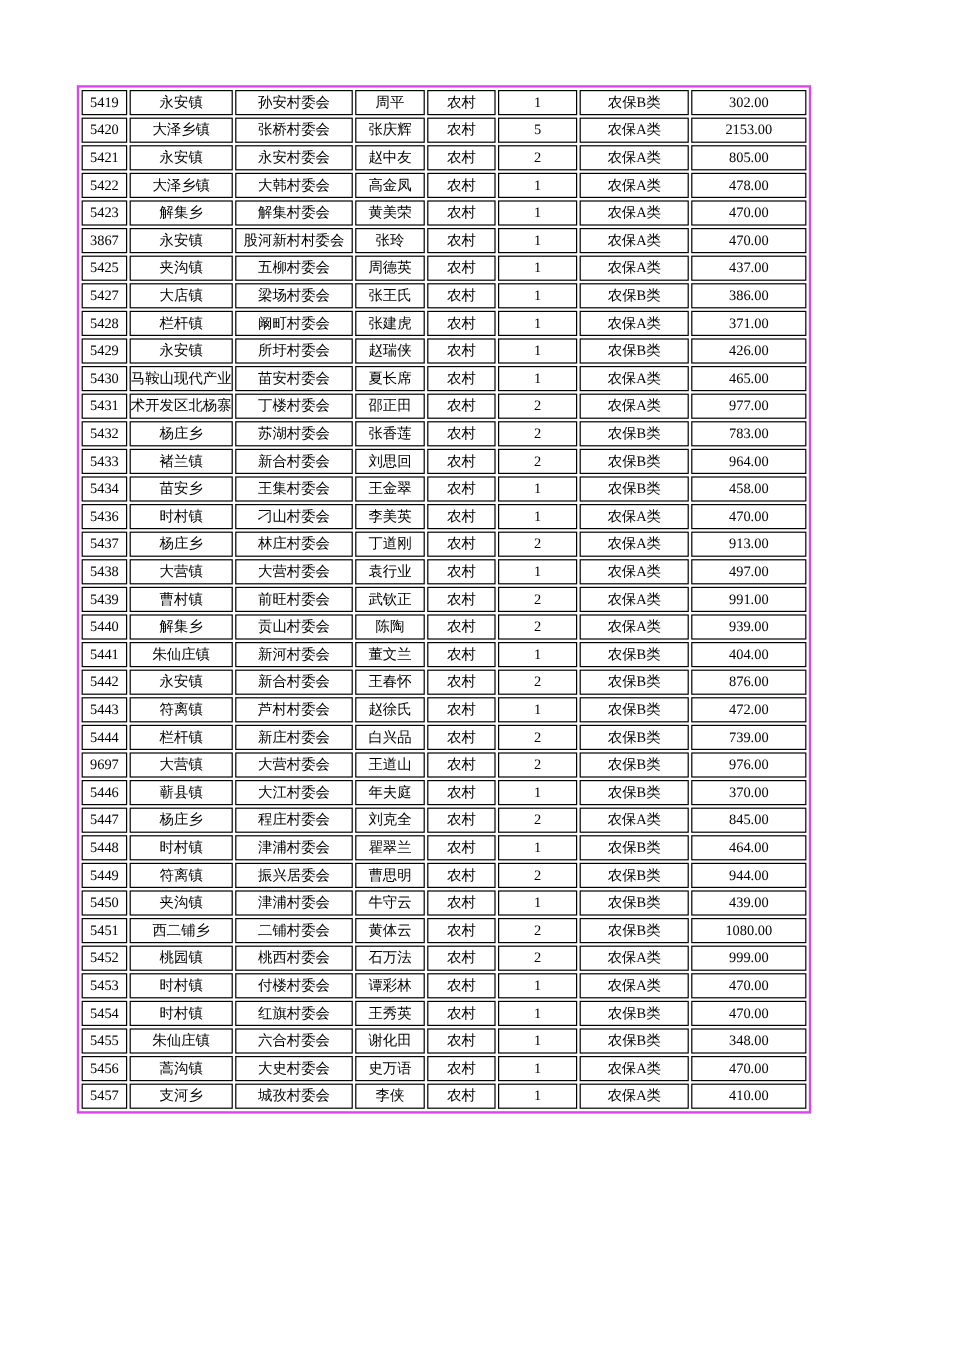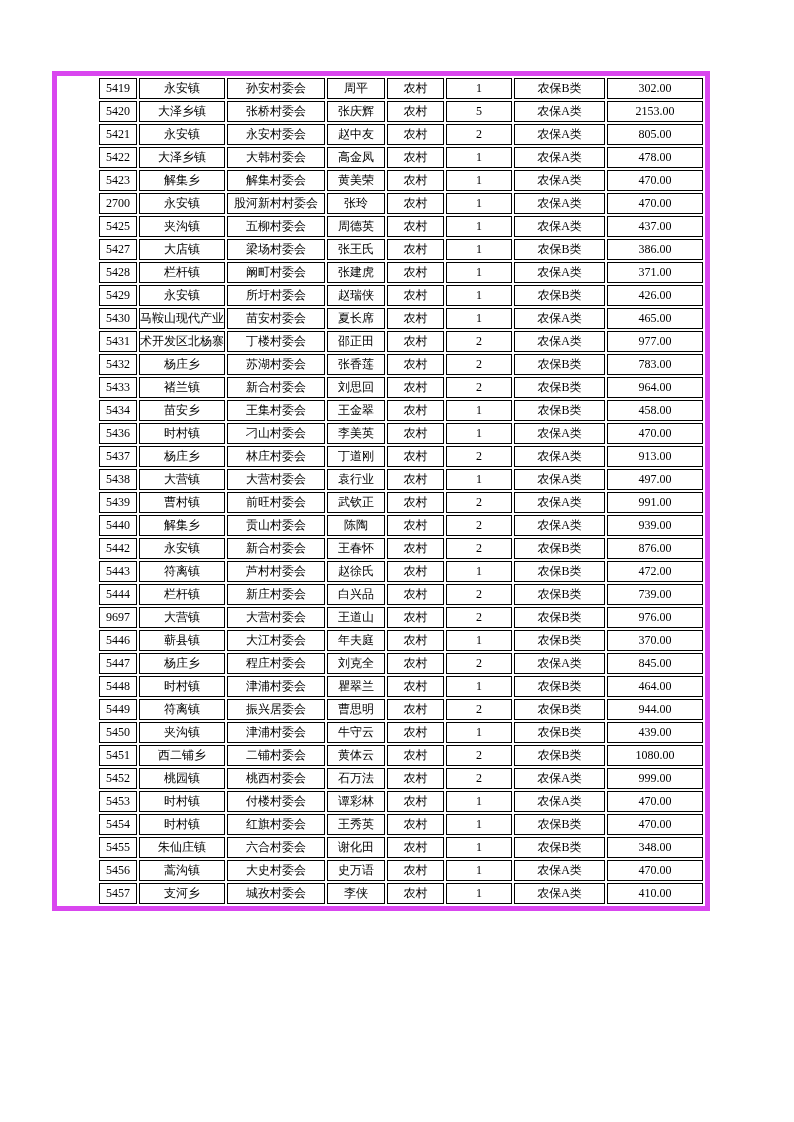--- a/index.html
+++ b/index.html
@@ -12,27 +12,26 @@
   }
   .page {
     position: relative;
     width: 794px;
     height: 1122px;
     background: #ffffff;
     overflow: hidden;
   }
   table.grid {
     position: absolute;
-    left: 52px;
+    left: 64px;
     top: 71px;
     border-collapse: separate;
     border-spacing: 2px;
-    border: 5px solid #d946ef;
+    border: 2px solid #d946ef;
     table-layout: fixed;
-    padding-left: 40px;
   }
   table.grid td {
     box-sizing: border-box;
     border: 1px solid #000;
     height: 21px;
     padding: 0;
     text-align: center;
     vertical-align: middle;
     font-size: 12px;
     line-height: 19px;
@@ -101,21 +100,21 @@
           <td>5423</td>
           <td>解集乡</td>
           <td>解集村委会</td>
           <td>黄美荣</td>
           <td>农村</td>
           <td>1</td>
           <td>农保A类</td>
           <td>470.00</td>
         </tr>
         <tr>
-          <td>2700</td>
+          <td>3867</td>
           <td>永安镇</td>
           <td>股河新村村委会</td>
           <td>张玲</td>
           <td>农村</td>
           <td>1</td>
           <td>农保A类</td>
           <td>470.00</td>
         </tr>
         <tr>
           <td>5425</td>
@@ -249,20 +248,30 @@
         </tr>
         <tr>
           <td>5440</td>
           <td>解集乡</td>
           <td>贡山村委会</td>
           <td>陈陶</td>
           <td>农村</td>
           <td>2</td>
           <td>农保A类</td>
           <td>939.00</td>
+        </tr>
+        <tr>
+          <td>5441</td>
+          <td>朱仙庄镇</td>
+          <td>新河村委会</td>
+          <td>董文兰</td>
+          <td>农村</td>
+          <td>1</td>
+          <td>农保B类</td>
+          <td>404.00</td>
         </tr>
         <tr>
           <td>5442</td>
           <td>永安镇</td>
           <td>新合村委会</td>
           <td>王春怀</td>
           <td>农村</td>
           <td>2</td>
           <td>农保B类</td>
           <td>876.00</td>

